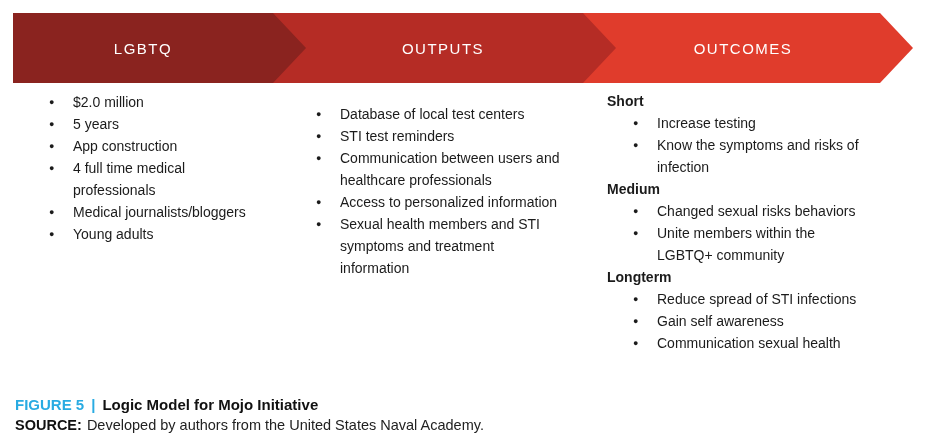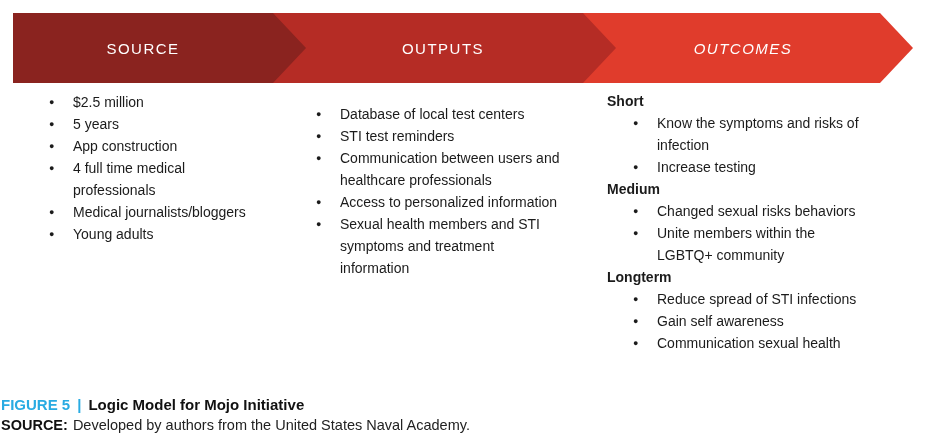--- a/index.html
+++ b/index.html
@@ -28,21 +28,21 @@
     display: flex;
     align-items: center;
     justify-content: center;
     color: #ffffff;
     font-size: 15px;
     letter-spacing: 1.5px;
     font-weight: 400;
   }
   .arrow-label.inputs   { left: 13px;  width: 260px; }
   .arrow-label.outputs  { left: 288px; width: 310px; }
-  .arrow-label.outcomes { left: 593px; width: 300px; font-style: italic; }
+  .arrow-label.outcomes { left: 593px; width: 300px; }
 
   
   .col {
     position: absolute;
     color: #1b1b1b;
     font-size: 14px;
     line-height: 22px;
   }
   .col ul { list-style: none; }
   .col li {
@@ -65,47 +65,47 @@
   .col-outcomes .group-heading {
     font-weight: 700;
     line-height: 22px;
   }
   .col-outcomes li { padding-left: 50px; }
   .col-outcomes li::before { left: 26px; }
 
   
   .caption {
     position: absolute;
-    left: 1px;
+    left: 15px;
     top: 394px;
     line-height: 21px;
   }
   .figure-line { font-size: 15px; font-weight: 700; color: #111111; }
   .figure-label { color: #29ABE2; }
   .figure-sep { color: #29ABE2; margin: 0 7px; }
   .source-line { font-size: 14.5px; color: #222222; text-align: right; }
   .source-label { font-weight: 700; color: #111111; margin-right: 5px; }
 </style>
 </head>
 <body>
 
 <div class="stage">
 
   <svg class="arrow-banner" viewBox="0 0 929 96" xmlns="http://www.w3.org/2000/svg">
     <polygon points="583,13 880,13 913,48 880,83 583,83" fill="#E03C2C"></polygon>
     <polygon points="273,13 583,13 616,48 583,83 273,83" fill="#B52C25"></polygon>
     <polygon points="13,13 273,13 306,48 273,83 13,83" fill="#8A231F"></polygon>
   </svg>
-  <div class="arrow-label inputs">SOURCE</div>
+  <div class="arrow-label inputs">LGBTQ</div>
   <div class="arrow-label outputs">OUTPUTS</div>
   <div class="arrow-label outcomes">OUTCOMES</div>
 
   <div class="col col-inputs">
     <ul>
-      <li>$2.5 million</li>
+      <li>$2.0 million</li>
       <li>5 years</li>
       <li>App construction</li>
       <li>4 full time medical
 professionals</li>
       <li>Medical journalists/bloggers</li>
       <li>Young adults</li>
     </ul>
   </div>
 
   <div class="col col-outputs">
@@ -117,23 +117,23 @@
       <li>Access to personalized information</li>
       <li>Sexual health members and STI
 symptoms and treatment
 information</li>
     </ul>
   </div>
 
   <div class="col col-outcomes">
     <div class="group-heading">Short</div>
     <ul>
+      <li>Increase testing</li>
       <li>Know the symptoms and risks of
 infection</li>
-      <li>Increase testing</li>
     </ul>
     <div class="group-heading">Medium</div>
     <ul>
       <li>Changed sexual risks behaviors</li>
       <li>Unite members within the
 LGBTQ+ community</li>
     </ul>
     <div class="group-heading">Longterm</div>
     <ul>
       <li>Reduce spread of STI infections</li>

